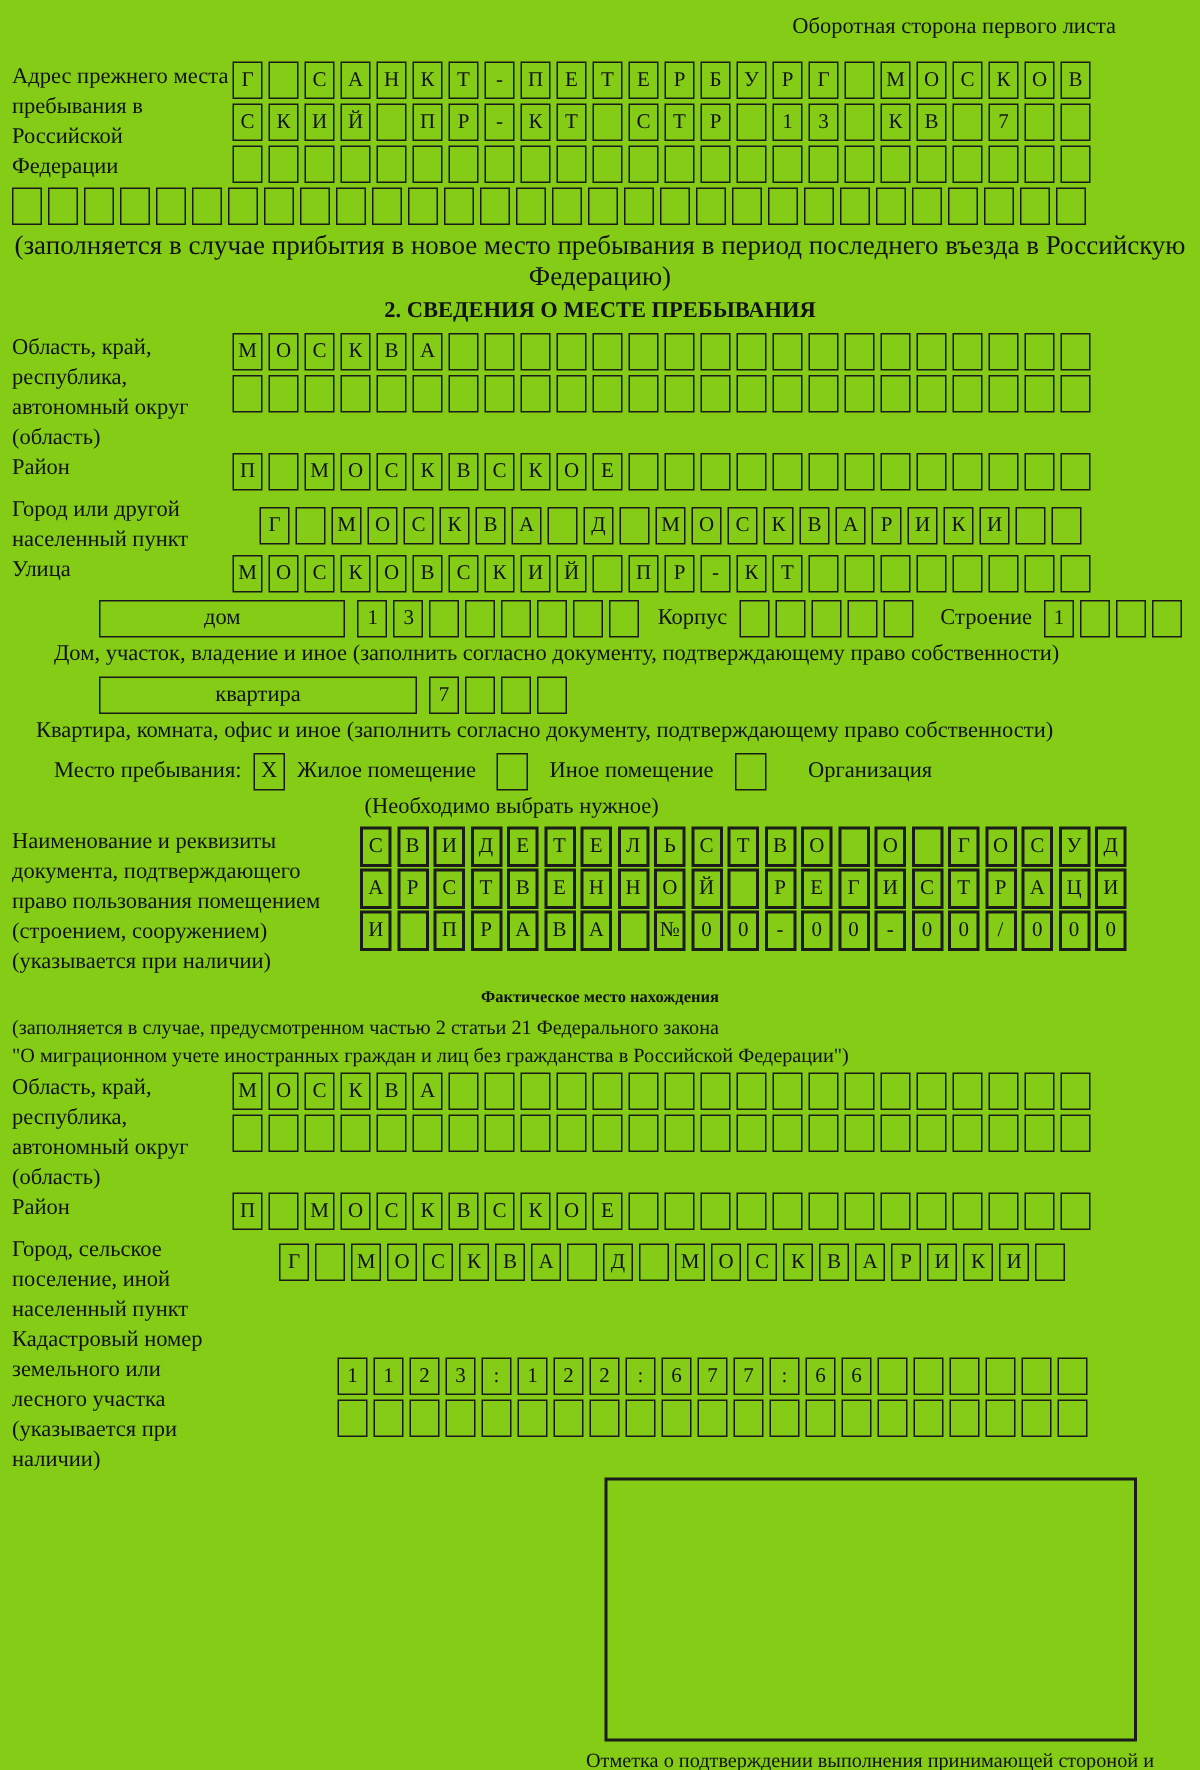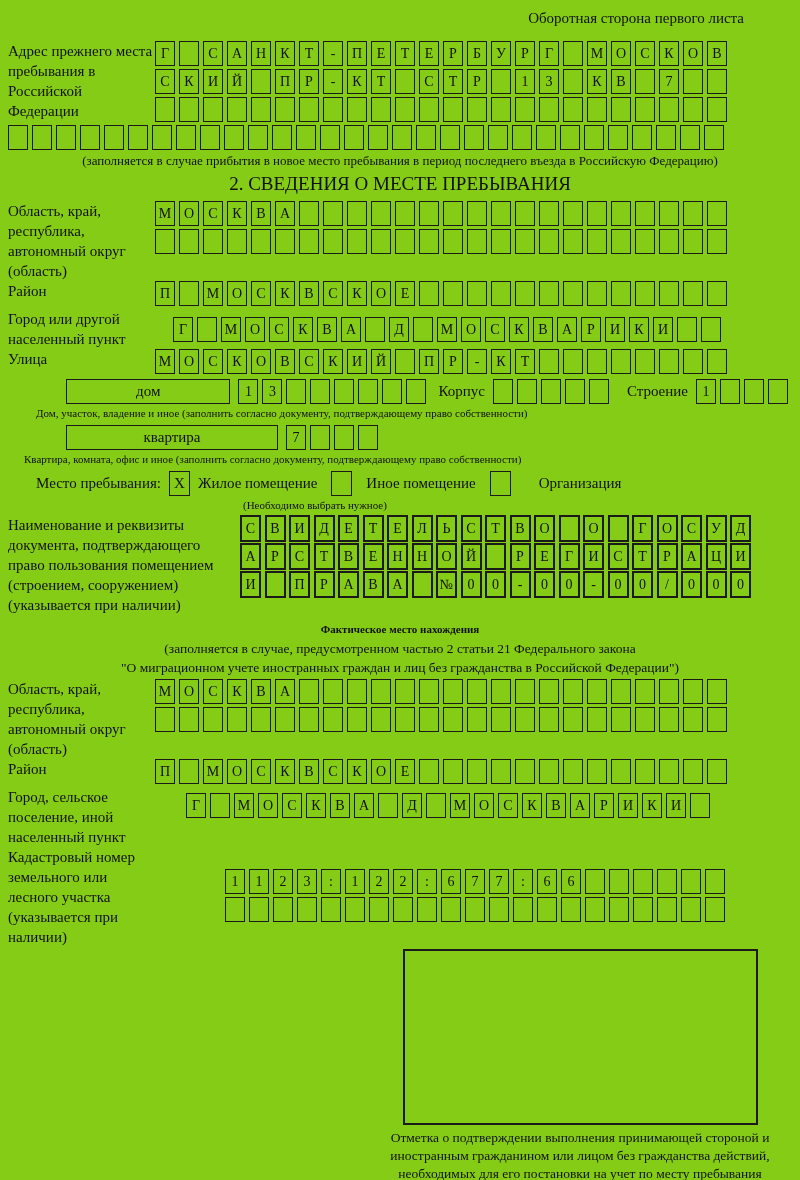--- a/index.html
+++ b/index.html
@@ -22,25 +22,25 @@
   .cellrow{display:flex;height:24px;margin-bottom:4px;}
   .cell{
     display:inline-flex;flex:0 0 auto;
     width:18px;height:23px;
     border:1.5px solid #1b1b1b;
     margin-right:4px;
     align-items:center;justify-content:center;
     font-size:14px;line-height:1;
   }
   .bold-cells .cell{width:17px;border-width:2px;margin-right:3.5px;font-size:14px;}
-  .caption{font-size:11px;margin:1px 0 4px 2px;}
-  .caption-center{text-align:center;font-size:13px;margin:2px 0 4px 0;}
-  .sec-title{text-align:center;font-weight:normal;font-size:19px;margin:4px 0 6px 0;}
+  .caption{font-size:15px;margin:1px 0 4px 2px;}
+  .caption-center{text-align:center;font-size:18px;margin:2px 0 4px 0;}
+  .sec-title{text-align:center;font-weight:bold;font-size:15px;margin:4px 0 6px 0;}
   .sub-title{text-align:center;font-weight:bold;font-size:11px;margin:8px 0 6px 0;}
-  .note-center{text-align:center;font-size:13.5px;margin:0 0 3px 0;}
+  .note-center{text-align:left;font-size:13.5px;margin:0 0 3px 0;}
   .boxlabel{
     display:inline-flex;align-items:center;justify-content:center;
     border:1.5px solid #1b1b1b;height:25px;box-sizing:border-box;
     font-size:15px;
   }
   .inline-row{display:flex;align-items:center;height:28px;margin-bottom:2px;}
   .chk{
     display:inline-flex;align-items:center;justify-content:center;
     width:21px;height:25px;border:1.5px solid #1b1b1b;
     font-size:15px;box-sizing:border-box;flex:0 0 auto;

